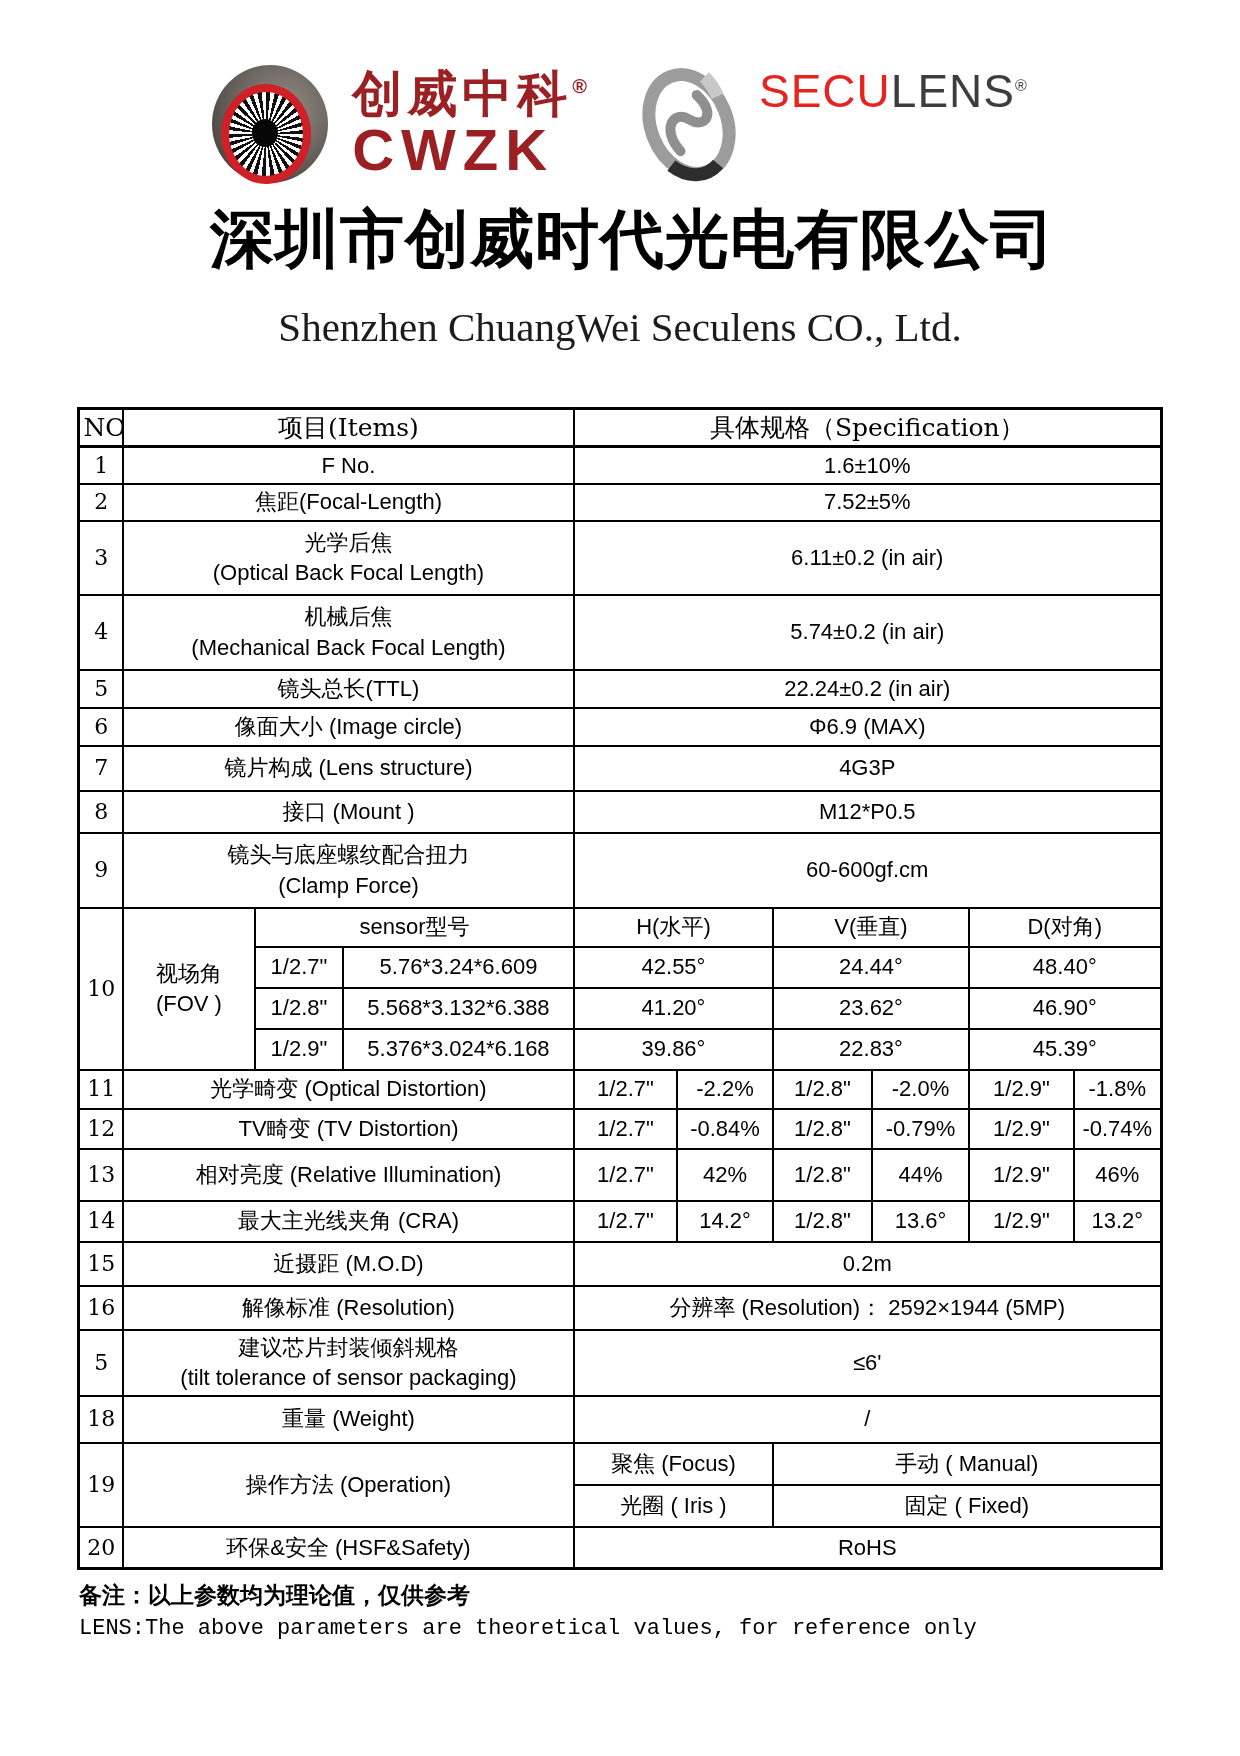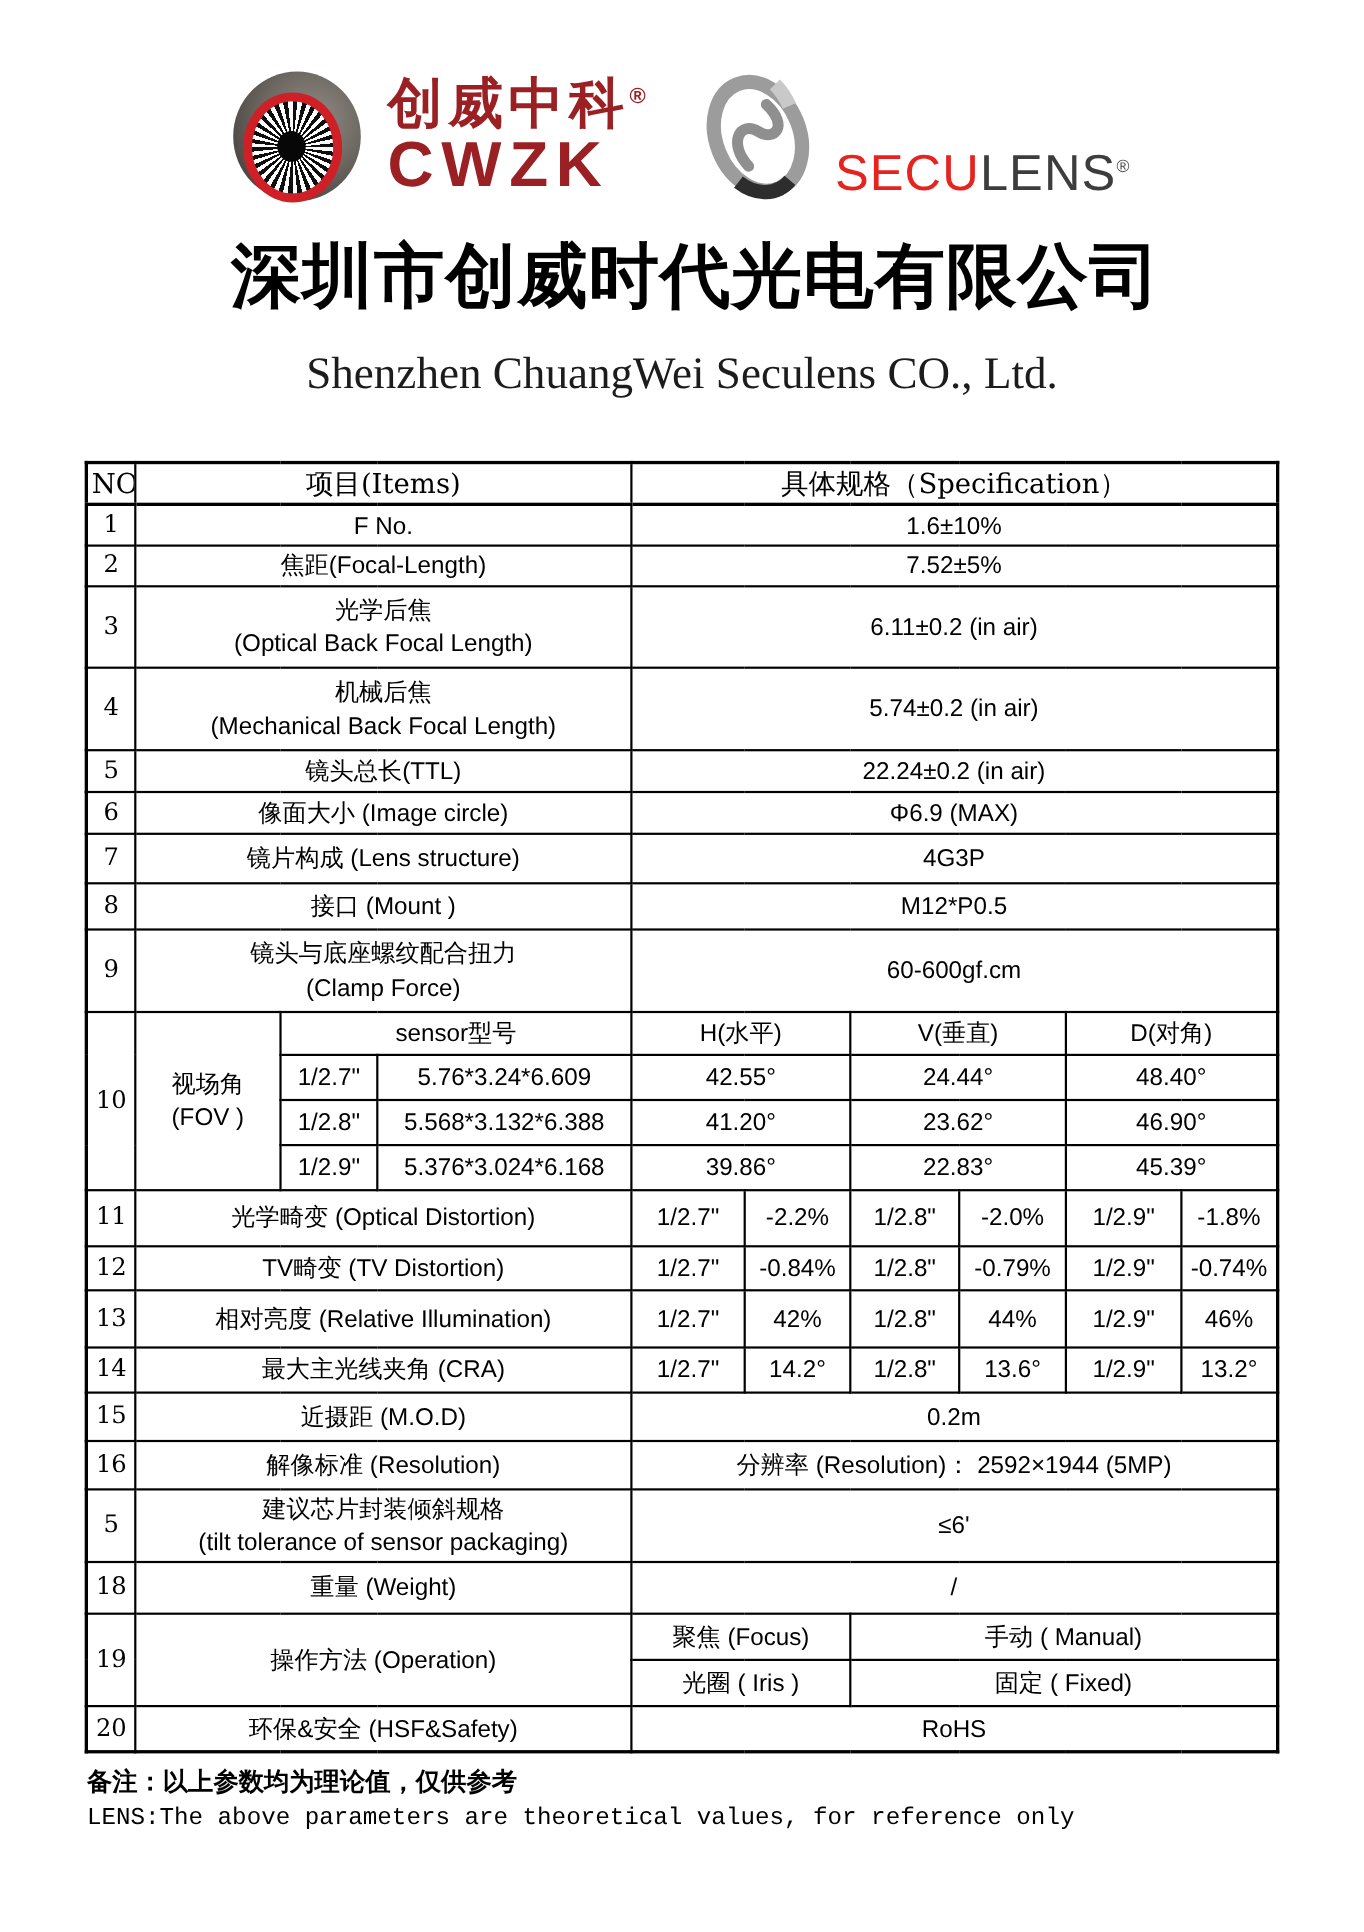--- a/index.html
+++ b/index.html
@@ -12,29 +12,29 @@
   .lens-icon{width:116px;height:118px;border-radius:50%;position:relative;flex:0 0 auto;
              background:radial-gradient(circle at 62% 38%, #948d86 0%, #6e6862 45%, #45413d 82%, #2f2c2a 100%);}
   .lens-iris{position:absolute;left:9px;top:19px;width:74px;height:84px;border-radius:50%;
              border:8px solid #ce2026;
              background:repeating-conic-gradient(from 0deg,#0f0f0f 0deg 6deg,#ffffff 6deg 12deg);}
   .lens-hub{position:absolute;left:40px;top:54px;width:26px;height:28px;border-radius:50%;background:#070707;}
   .cwzk-text{margin-left:24px;line-height:1;}
   .cwzk-cn{font-size:50px;font-weight:bold;color:#9b2023;letter-spacing:5px;white-space:nowrap;}
   .cwzk-cn .reg{font-size:20px;vertical-align:super;letter-spacing:0;}
   .cwzk-latin{font-size:58px;font-weight:bold;color:#9b2023;letter-spacing:7px;margin-top:2px;}
-  .seculens-logo{display:flex;align-items:flex-end;margin-left:14px;}
+  .seculens-logo{display:flex;align-items:flex-start;margin-left:14px;}
   .swirl{flex:0 0 auto;}
   .seculens-text{font-size:46px;letter-spacing:1px;margin-left:16px;white-space:nowrap;}
   .secu{color:#e6231e;}
   .lens-word{color:#3d3d3d;}
   .seculens-text .reg{font-size:16px;color:#4a4a4a;vertical-align:super;}
 
   
-  .company-cn{text-align:center;font-size:64px;font-weight:bold;letter-spacing:1px;margin-top:24px;
+  .company-cn{text-align:center;font-size:64px;font-weight:bold;letter-spacing:1px;margin-top:12px;
               font-family:"DejaVu Sans",sans-serif;padding-left:25px;}
   .company-en{text-align:center;font-size:41px;margin-top:20px;color:#1c1c1c;
               font-family:"Liberation Serif",serif;}
 
   
   table.spec{border-collapse:collapse;table-layout:fixed;width:1082px;margin:56px auto 0;
              border:3px solid #000;}
   table.spec td{border:2px solid #000;text-align:center;vertical-align:middle;
                 font-size:22px;padding:0 3px;overflow:hidden;line-height:1.25;}
   td.no{font-family:"DejaVu Serif",serif;font-size:22px;}
@@ -188,21 +188,21 @@
       <td colspan="2">46.90°</td>
     </tr>
     <tr style="height:41px">
       <td>1/2.9"</td>
       <td>5.376*3.024*6.168</td>
       <td colspan="2">39.86°</td>
       <td colspan="2">22.83°</td>
       <td colspan="2">45.39°</td>
     </tr>
 
-    <tr style="height:51px">
+    <tr style="height:39px">
       <td class="no">11</td>
       <td colspan="3">光学畸变  (Optical Distortion)</td>
       <td>1/2.7"</td>
       <td>-2.2%</td>
       <td>1/2.8"</td>
       <td>-2.0%</td>
       <td>1/2.9"</td>
       <td>-1.8%</td>
     </tr>
     <tr style="height:40px">

